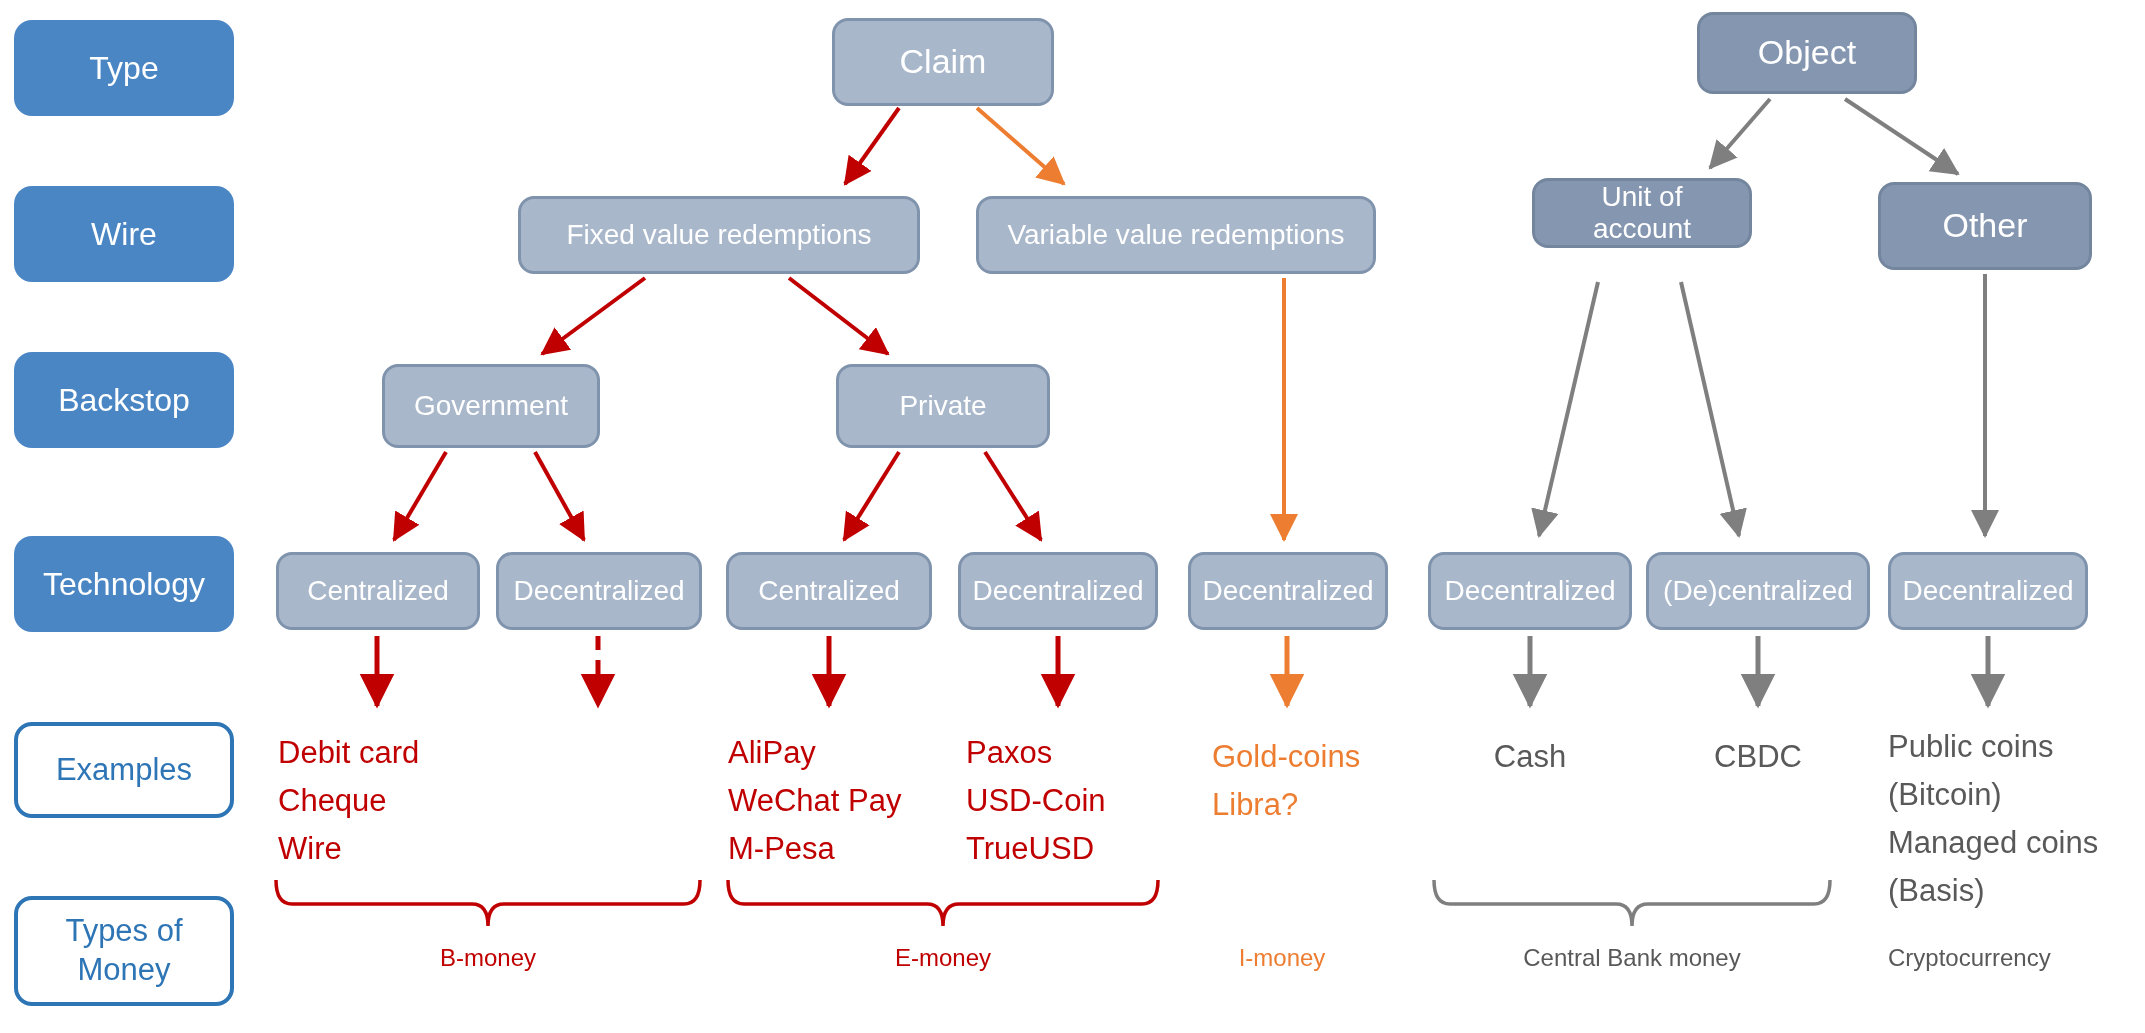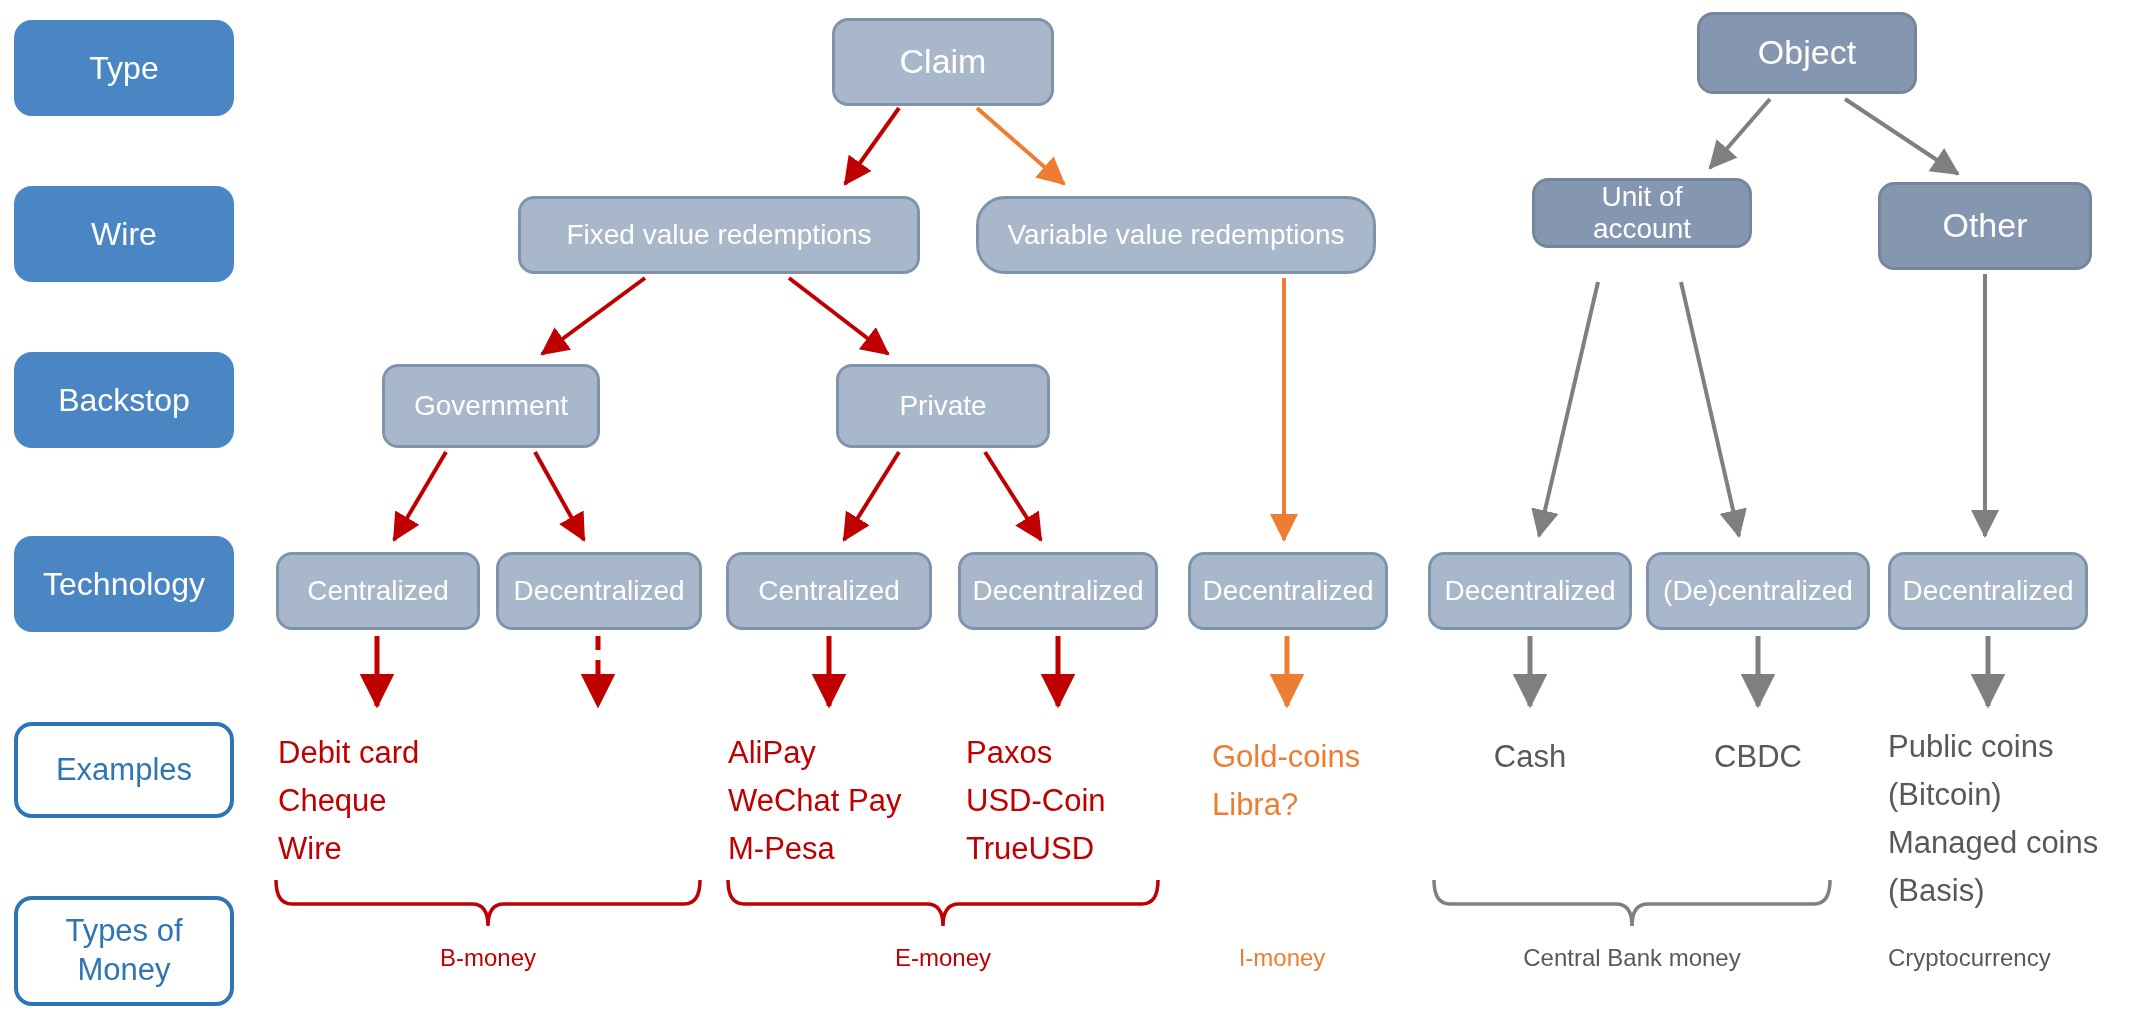--- a/index.html
+++ b/index.html
@@ -128,21 +128,21 @@
   <div class="node light top" style="left:832px; top:18px; width:222px; height:88px;">
     <span>Claim</span>
   </div>
   <div class="node dark top" style="left:1697px; top:12px; width:220px; height:82px;">
     <span>Object</span>
   </div>
 
   <div class="node light mid" style="left:518px; top:196px; width:402px; height:78px;">
     <span>Fixed value redemptions</span>
   </div>
-  <div class="node light mid" style="left:976px; top:196px; width:400px; height:78px;border-radius:29px;">
+  <div class="node light mid" style="left:976px; top:196px; width:400px; height:78px;">
     <span>Variable value redemptions</span>
   </div>
   <div class="node dark mid" style="left:1532px; top:178px; width:220px; height:70px; padding:0 40px;">
     <span>Unit of account</span>
   </div>
   <div class="node dark top" style="left:1878px; top:182px; width:214px; height:88px;">
     <span>Other</span>
   </div>
 
   <div class="node light mid" style="left:382px; top:364px; width:218px; height:84px;">

